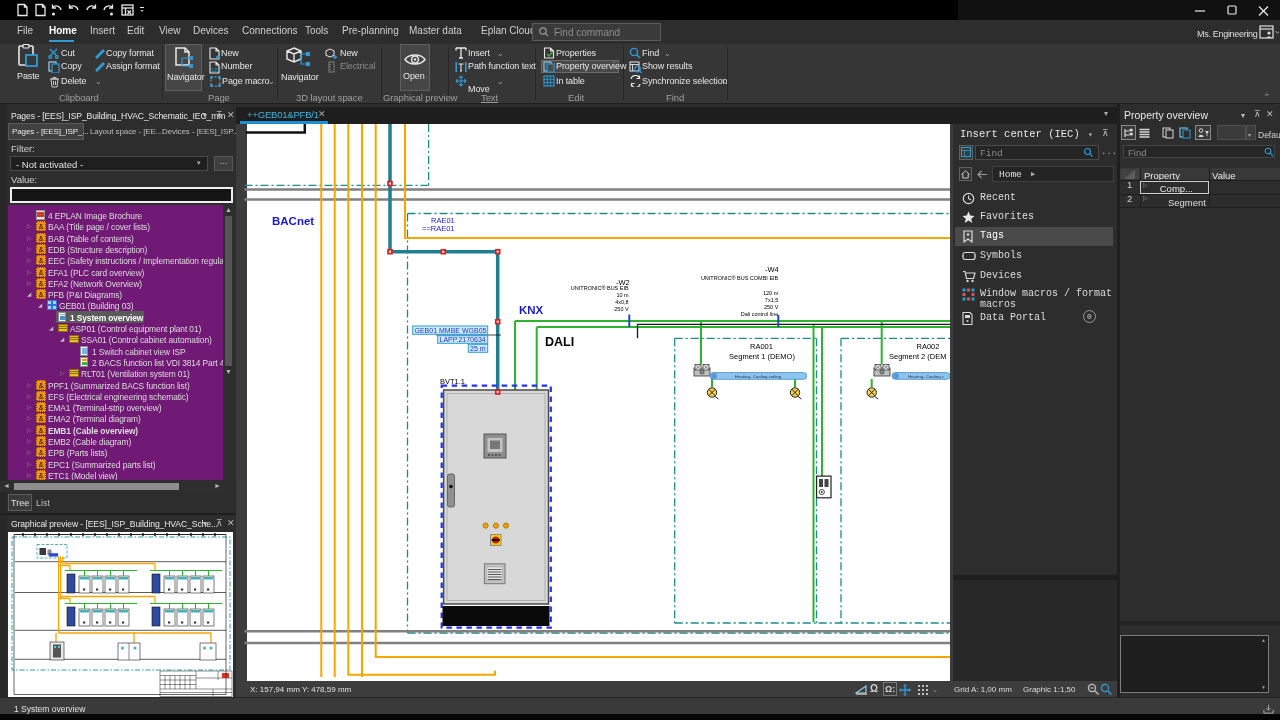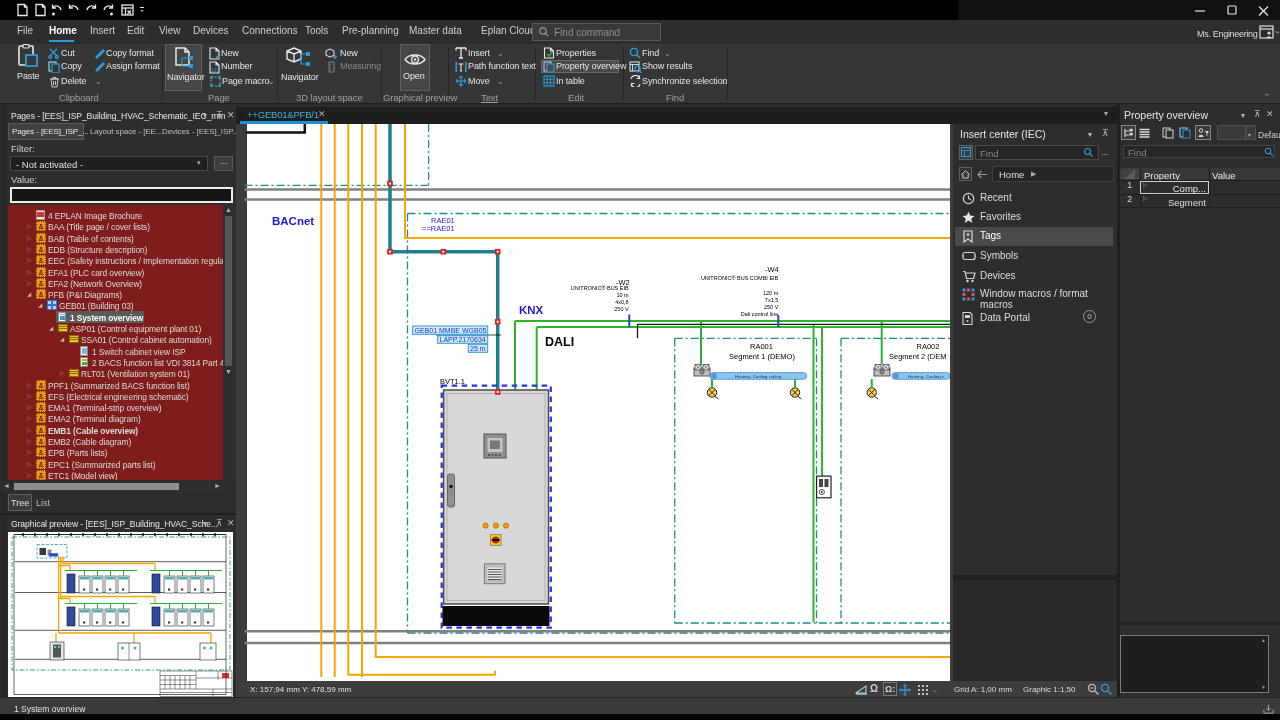--- a/index.html
+++ b/index.html
@@ -171,21 +171,21 @@
 <div class="txt" style="left:281px;top:28px;">Navigator</div>
 <svg class="abs" style="left:325px;top:4px;" width="13" height="12" viewBox="0 0 13 12">
  <path d="M5 1 l4 1.8 v4.5 L5 9 1 7.3 V2.8 z" fill="none" stroke="#e8e8e8" stroke-width="1"></path>
  <path d="M10 7 v4 M8 9 h4" stroke="#2e9bd6" stroke-width="1.3"></path>
 </svg>
 <div class="txt" style="left:340px;top:4px;">New</div>
 <svg class="abs" style="left:326px;top:17px;" width="11" height="12" viewBox="0 0 11 12">
  <rect x="3" y="1" width="5" height="10" fill="none" stroke="#777" stroke-width="1.1"></rect>
  <path d="M3 3.5 h2 M3 6 h2 M3 8.5 h2" stroke="#777" stroke-width="0.9"></path>
 </svg>
-<div class="txt" style="left:340px;top:17px;color:#8a8a8a;">Measuring</div>
+<div class="txt" style="left:340px;top:17px;color:#8a8a8a;">Electrical</div>
 
 <div class="abs" style="left:400px;top:0px;width:30px;height:47px;background:#464646;border:1px solid #5f5f5f;"></div>
 <svg class="abs" style="left:403px;top:7px;" width="24" height="17" viewBox="0 0 24 17">
  <path d="M2 8.5 C6 2.5 18 2.5 22 8.5 C18 14.5 6 14.5 2 8.5 z" fill="none" stroke="#e8e8e8" stroke-width="1.4"></path>
  <circle cx="12" cy="8.5" r="3.4" fill="none" stroke="#e8e8e8" stroke-width="1.4"></circle>
  <circle cx="12" cy="8.5" r="1.2" fill="#e8e8e8"></circle>
 </svg>
 <div class="txt" style="left:403px;top:27px;">Open</div>
 
 <svg class="abs" style="left:455px;top:3px;" width="12" height="12" viewBox="0 0 12 12">
@@ -195,21 +195,21 @@
 <div class="txt" style="left:497px;top:5px;font-size:8px;color:#9f9f9f;">⌄</div>
 <svg class="abs" style="left:455px;top:17px;" width="12" height="12" viewBox="0 0 12 12">
  <line x1="1.2" y1="1" x2="1.2" y2="11" stroke="#2e9bd6" stroke-width="1.6"></line>
  <line x1="10.8" y1="1" x2="10.8" y2="11" stroke="#2e9bd6" stroke-width="1.6"></line>
  <path d="M3.5 3 h5 M6 3 v7 M5 10 h2" stroke="#e8e8e8" stroke-width="1.1" fill="none"></path>
 </svg>
 <div class="txt" style="left:468px;top:17px;">Path function text</div>
 <svg class="abs" style="left:455px;top:31px;" width="12" height="12" viewBox="0 0 12 12">
  <path d="M6 1 v10 M1 6 h10 M6 1 l-1.8 1.8 M6 1 l1.8 1.8 M6 11 l-1.8-1.8 M6 11 l1.8-1.8 M1 6 l1.8-1.8 M1 6 l1.8 1.8 M11 6 l-1.8-1.8 M11 6 l-1.8 1.8" stroke="#2e9bd6" stroke-width="1.1" fill="none"></path>
 </svg>
-<div class="txt" style="left:468px;top:32px;">Move</div>
+<div class="txt" style="left:468px;top:40px;">Move</div>
 <div class="txt" style="left:497px;top:33px;font-size:8px;color:#9f9f9f;">⌄</div>
 
 <svg class="abs" style="left:543px;top:3px;" width="12" height="12" viewBox="0 0 12 12">
  <path d="M1.5 1 h6 l3 3 v7 h-9 z M7.5 1 v3 h3" fill="none" stroke="#e8e8e8" stroke-width="1.1"></path>
  <path d="M4 7 l2 2 3.5-4" stroke="#3cb43c" stroke-width="1.4" fill="none"></path>
 </svg>
 <div class="txt" style="left:556px;top:4px;">Properties</div>
 <div class="abs" style="left:541px;top:16px;width:78px;height:13px;background:#4a4a4a;border:1px solid #6a6a6a;"></div>
 <svg class="abs" style="left:543px;top:17px;" width="12" height="12" viewBox="0 0 12 12">
  <rect x="1" y="1" width="7" height="9" fill="none" stroke="#9ad2f0" stroke-width="1.1"></rect>
@@ -258,21 +258,21 @@
 
 <div class="txt" style="left:11px;top:39px;font-size:9.5px;color:#d0d0d0;">Filter:</div>
 <div class="abs" style="left:10px;top:52px;width:198px;height:15px;background:#1f1f1f;border:1px solid #4a4a4a;"></div>
 <div class="txt" style="left:16px;top:55px;font-size:9.5px;color:#e0e0e0;">- Not activated -</div>
 <div class="txt" style="left:197px;top:55px;font-size:7px;color:#aaa;">▾</div>
 <div class="abs" style="left:214px;top:52px;width:19px;height:15px;background:#3f3f3f;border:1px solid #585858;"></div>
 <div class="txt" style="left:220px;top:52px;font-size:9px;color:#ccc;">...</div>
 <div class="txt" style="left:11px;top:70px;font-size:9.5px;color:#d0d0d0;">Value:</div>
 <div class="abs" style="left:10px;top:83px;width:223px;height:16px;background:#141414;border:2px solid #eeeeee;"></div>
 
-<div class="abs" style="left:8px;top:101px;width:215px;height:275px;background:#7f1d1d;overflow:hidden;" id="tree">
+<div class="abs" style="left:8px;top:101px;width:215px;height:275px;background:#701a75;overflow:hidden;" id="tree">
 <span class="abs" style="left:28px;top:5.0px;width:9px;height:10px;background:#e8e6e3;border:0.5px solid #999;"></span>
         <span class="abs" style="left:29px;top:7.0px;width:7px;height:5px;background:#d03a2a;"></span>
 <span class="abs" style="left:40px;top:6.0px;font-size:8.4px;letter-spacing:-0.1px;font-weight:normal;color:#dcdcdc;white-space:nowrap;">4 EPLAN Image Brochure</span>
 <span class="abs" style="left:19px;top:18.3px;font-size:6px;color:#8f8f8f;line-height:7px;">▷</span>
 <span class="abs" style="left:28px;top:16.3px;width:10px;height:10px;background:#ef9414;border:1px dotted #7a4a00;color:#000;font-size:7px;line-height:9px;text-align:center;">&amp;</span>
 <span class="abs" style="left:40px;top:17.3px;font-size:8.4px;letter-spacing:-0.1px;font-weight:normal;color:#dcdcdc;white-space:nowrap;">BAA (Title page / cover lists)</span>
 <span class="abs" style="left:19px;top:29.6px;font-size:6px;color:#8f8f8f;line-height:7px;">▷</span>
 <span class="abs" style="left:28px;top:27.6px;width:10px;height:10px;background:#ef9414;border:1px dotted #7a4a00;color:#000;font-size:7px;line-height:9px;text-align:center;">&amp;</span>
 <span class="abs" style="left:40px;top:28.6px;font-size:8.4px;letter-spacing:-0.1px;font-weight:normal;color:#dcdcdc;white-space:nowrap;">BAB (Table of contents)</span>
 <span class="abs" style="left:19px;top:40.900000000000006px;font-size:6px;color:#8f8f8f;line-height:7px;">▷</span>
@@ -651,21 +651,21 @@
         <line x1="7.7" y1="7.7" x2="11.5" y2="11.5" stroke="#c0c0c0" stroke-width="1.4"></line>
         <line x1="3.2" y1="5" x2="6.8" y2="5" stroke="#c0c0c0" stroke-width="1.1"></line>
       </svg>
 <svg class="abs" style="left:1100px;top:683px;" width="13" height="13" viewBox="0 0 13 13">
         <circle cx="5" cy="5" r="3.6" fill="none" stroke="#2e9bd6" stroke-width="1.2"></circle>
         <line x1="7.7" y1="7.7" x2="11.5" y2="11.5" stroke="#2e9bd6" stroke-width="1.4"></line>
       </svg>
 </div>
 
 <div class="abs" style="left:953px;top:124px;width:164px;height:557px;background:#2d2d2d;border-left:1px solid #1c1c1c;"></div>
-<div id="insertcenter" style="position:absolute;left:953px;top:124px;width:164px;height:571px;font-family:Liberation Sans, sans-serif;">
+<div id="insertcenter" style="position:absolute;left:953px;top:124px;width:164px;height:571px;font-family:Liberation Mono, monospace;">
 <div class="abs" style="left:0;top:0;width:164px;height:557px;background:#2d2d2d;"></div>
       <div class="abs" style="left:0;top:451px;width:164px;height:5px;background:#1f1f1f;"></div>
       <div class="abs" style="left:0;top:456px;width:164px;height:101px;background:#282828;"></div>
 <div class="txt" style="left:7px;top:4px;font-size:10.5px;color:#e6e6e6;">Insert center (IEC)</div>
 <div class="txt" style="left:135px;top:6px;font-size:8px;color:#bbb;">▾</div>
 <div class="txt" style="left:149px;top:4px;font-size:9px;color:#bbb;">⊼</div>
 <div class="abs" style="left:6px;top:21px;width:14px;height:15px;background:#3a3a3a;border:1px solid #5f5f5f;"></div>
 <svg class="abs" style="left:8px;top:23px;" width="10" height="10" viewBox="0 0 10 10">
         <rect x="0.5" y="0.5" width="9" height="9" fill="none" stroke="#2e9bd6" stroke-width="1"></rect>
         <path d="M0.5 3.5 h9 M3.5 3.5 v6" stroke="#2e9bd6" stroke-width="0.8"></path>
@@ -789,21 +789,21 @@
 <div class="abs" style="left:20px;top:64px;width:1px;height:39px;background:#1f1f1f;"></div>
 <div class="abs" style="left:89px;top:64px;width:1px;height:39px;background:#1f1f1f;"></div>
 <div class="abs" style="left:0px;top:76px;width:160px;height:1px;background:#1f1f1f;"></div>
 <div class="abs" style="left:0px;top:89.5px;width:160px;height:1px;background:#1f1f1f;"></div>
 <div class="abs" style="left:0px;top:103px;width:160px;height:1px;background:#1f1f1f;"></div>
 <div class="txt" style="left:7px;top:75px;font-size:9.5px;color:#d0d0d0;">1</div>
 <div class="txt" style="left:7px;top:88.5px;font-size:9.5px;color:#d0d0d0;">2</div>
 <div class="abs" style="left:20px;top:77px;width:69px;height:12.5px;border:1px solid #cfcfcf;"></div>
 <div class="txt" style="left:23px;top:76.5px;font-size:6px;color:#999;">▷</div>
 <div class="txt" style="left:23px;top:90px;font-size:6px;color:#999;">▷</div>
-<div class="txt" style="left:20px;top:79px;width:66px;text-align:right;font-size:9.5px;color:#e8e8e8;">Comp...</div>
+<div class="txt" style="left:7px;top:79px;width:66px;text-align:right;font-size:9.5px;color:#e8e8e8;">Comp...</div>
 <div class="txt" style="left:20px;top:92.5px;width:66px;text-align:right;font-size:9.5px;color:#dcdcdc;">Segment</div>
 <div class="abs" style="left:0px;top:517px;width:160px;height:4px;background:#242424;"></div>
 <div class="abs" style="left:0px;top:531px;width:149px;height:58px;background:#1e1e1e;border:1px solid #7d7d7d;"></div>
 <div class="txt" style="left:141px;top:533px;font-size:5px;color:#999;">▲</div>
 <div class="txt" style="left:141px;top:580px;font-size:5px;color:#999;">▼</div>
 </div>
 
 <div class="abs" style="left:0;top:697px;width:1280px;height:1px;background:#242424;"></div>
 <div class="abs" style="left:0;top:698px;width:1280px;height:16px;background:#3a3a3a;"></div>
     <div class="abs" style="left:0;top:714px;width:1280px;height:6px;background:#050505;"></div>

